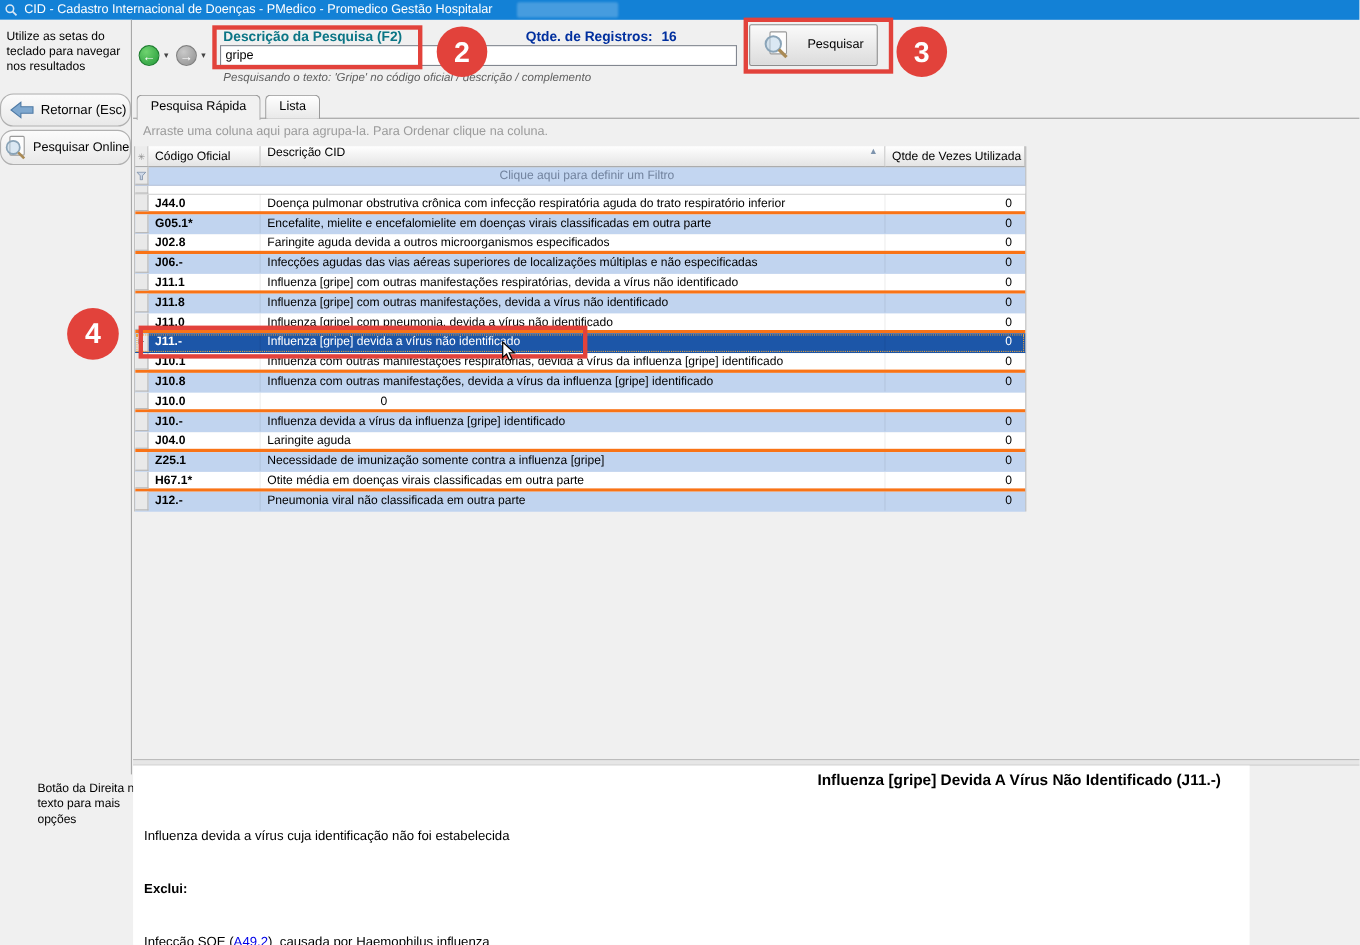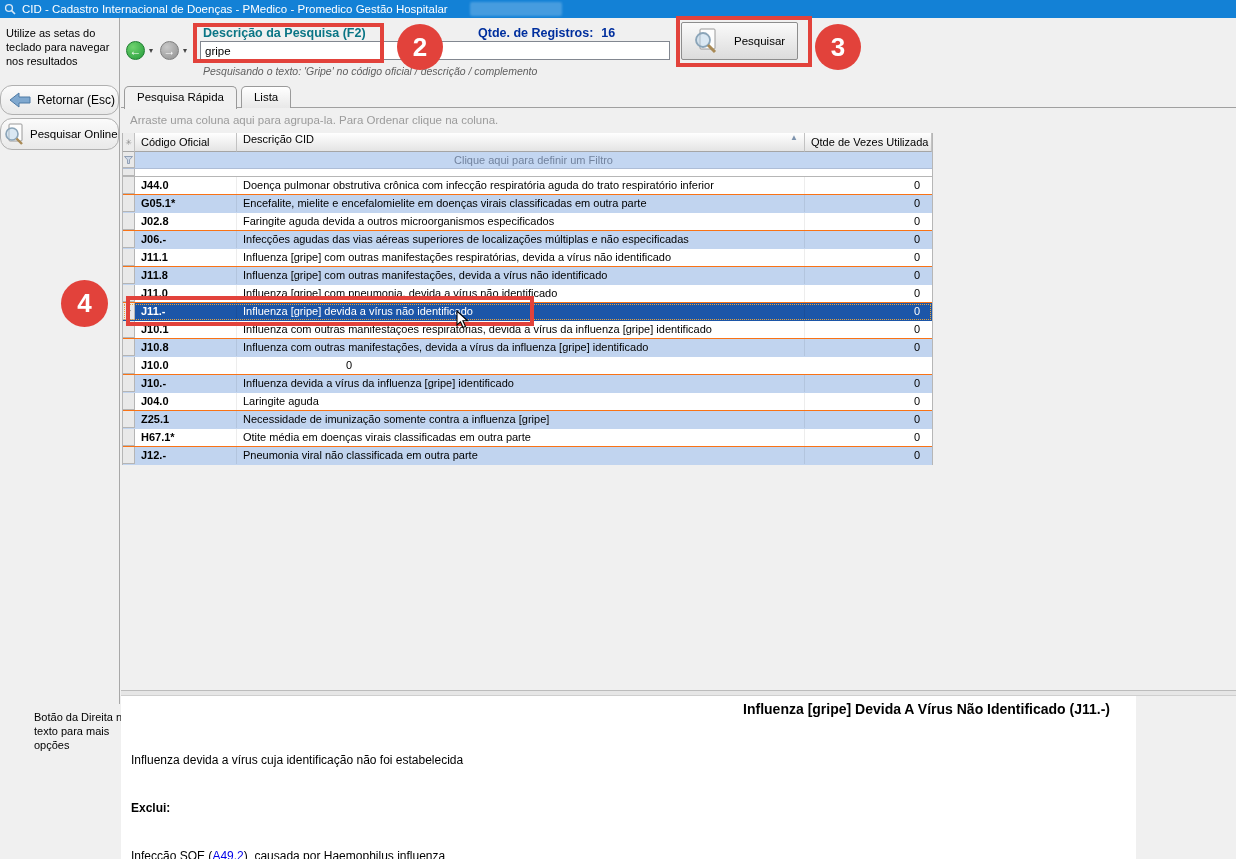--- a/index.html
+++ b/index.html
@@ -87,21 +87,21 @@
   .hdr .cell { background:linear-gradient(#ffffff,#e4e4e4); border-right:1px solid #c2c2c2; border-bottom:1px solid #a5a5a5;
     font-weight:normal; padding-top:3px; }
   .hdr .cell.ind { background:#ececec; color:#8a8a8a; font-size:8px; padding-top:0; }
   .hdr .cell.desc { display:flex; justify-content:space-between; align-items:flex-start; padding-top:0; padding-right:6px; }
   .sort-arrow { font-size:8px; color:#7d93ad; }
   .filter-row { height:17px; background:#c3d6f1; border-bottom:1px solid #aebdd6; }
   .filter-row .cell.ind { background:#e9e9e9; }
   .filter-row .filter-text { flex:1; text-align:center; color:#72839e; padding-top:2px; }
   .empty-row { height:8px; background:#fff; border-bottom:1px solid #b6b6b6; }
   .empty-row .fill { flex:1; background:#fff; }
-  .grid-row.data { height:18px; background:#fff; border-bottom:1px solid #f97316; }
+  .grid-row.data { height:18px; background:#fff; border-bottom:3px solid #f97316; }
   .grid-row.data .cell.code, .grid-row.data .cell.desc { border-right:1px solid rgba(0,0,0,0.07); }
   .grid-row.data.alt { background:#c1d4ef; border-bottom:1px solid #c1d4ef; }
   .grid-row.data.selected { background:#1c56a8; color:#fff; border-bottom:1px solid #1c56a8; outline:1px dotted #e8a33d; outline-offset:-2px; }
   .sel-arrow { font-size:8px; color:#222; line-height:1; }
   
   .splitter { position:absolute; left:121px; top:690px; width:1115px; height:6px;
     background:#e6e6e6; border-top:1px solid #bcbcbc; border-bottom:1px solid #cfcfcf; }
   .detail { position:absolute; left:121px; top:696px; width:1015px; height:163px; background:#fff; }
   .detail-title { position:absolute; right:26px; top:5px; font-size:14px; font-weight:bold; color:#000; }
   .detail-body { position:absolute; left:10px; top:24px; font-size:12px; line-height:16px; white-space:pre-wrap; }

